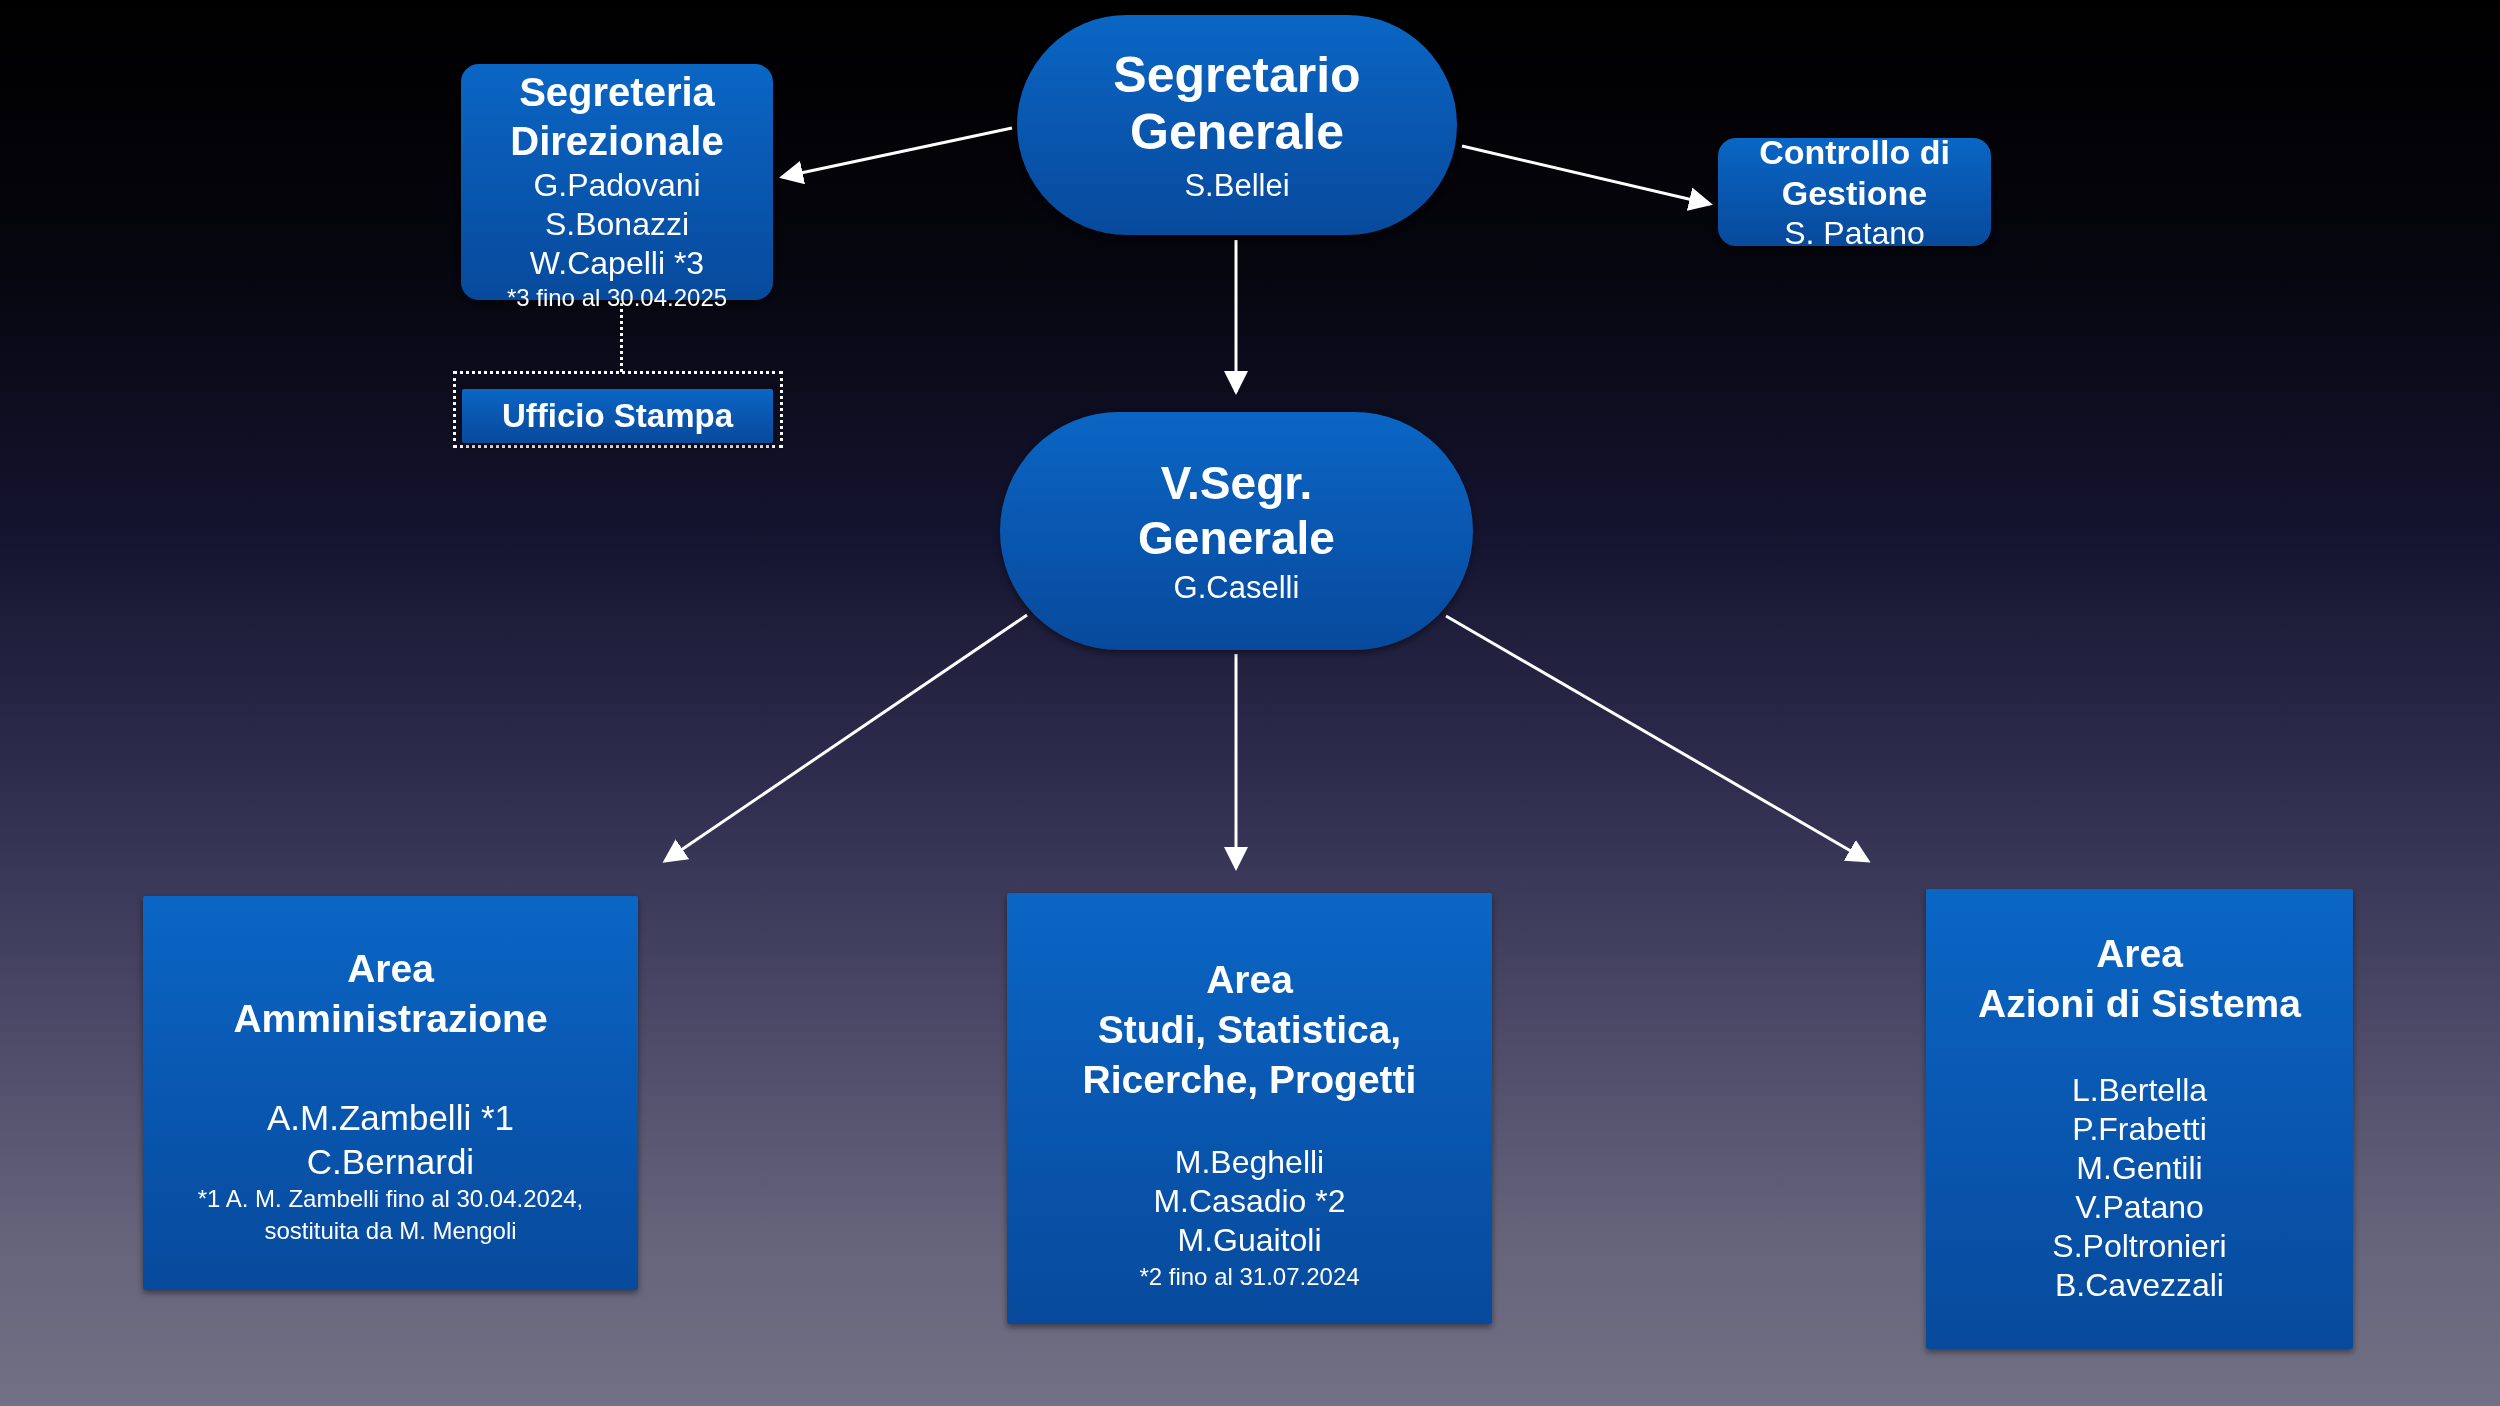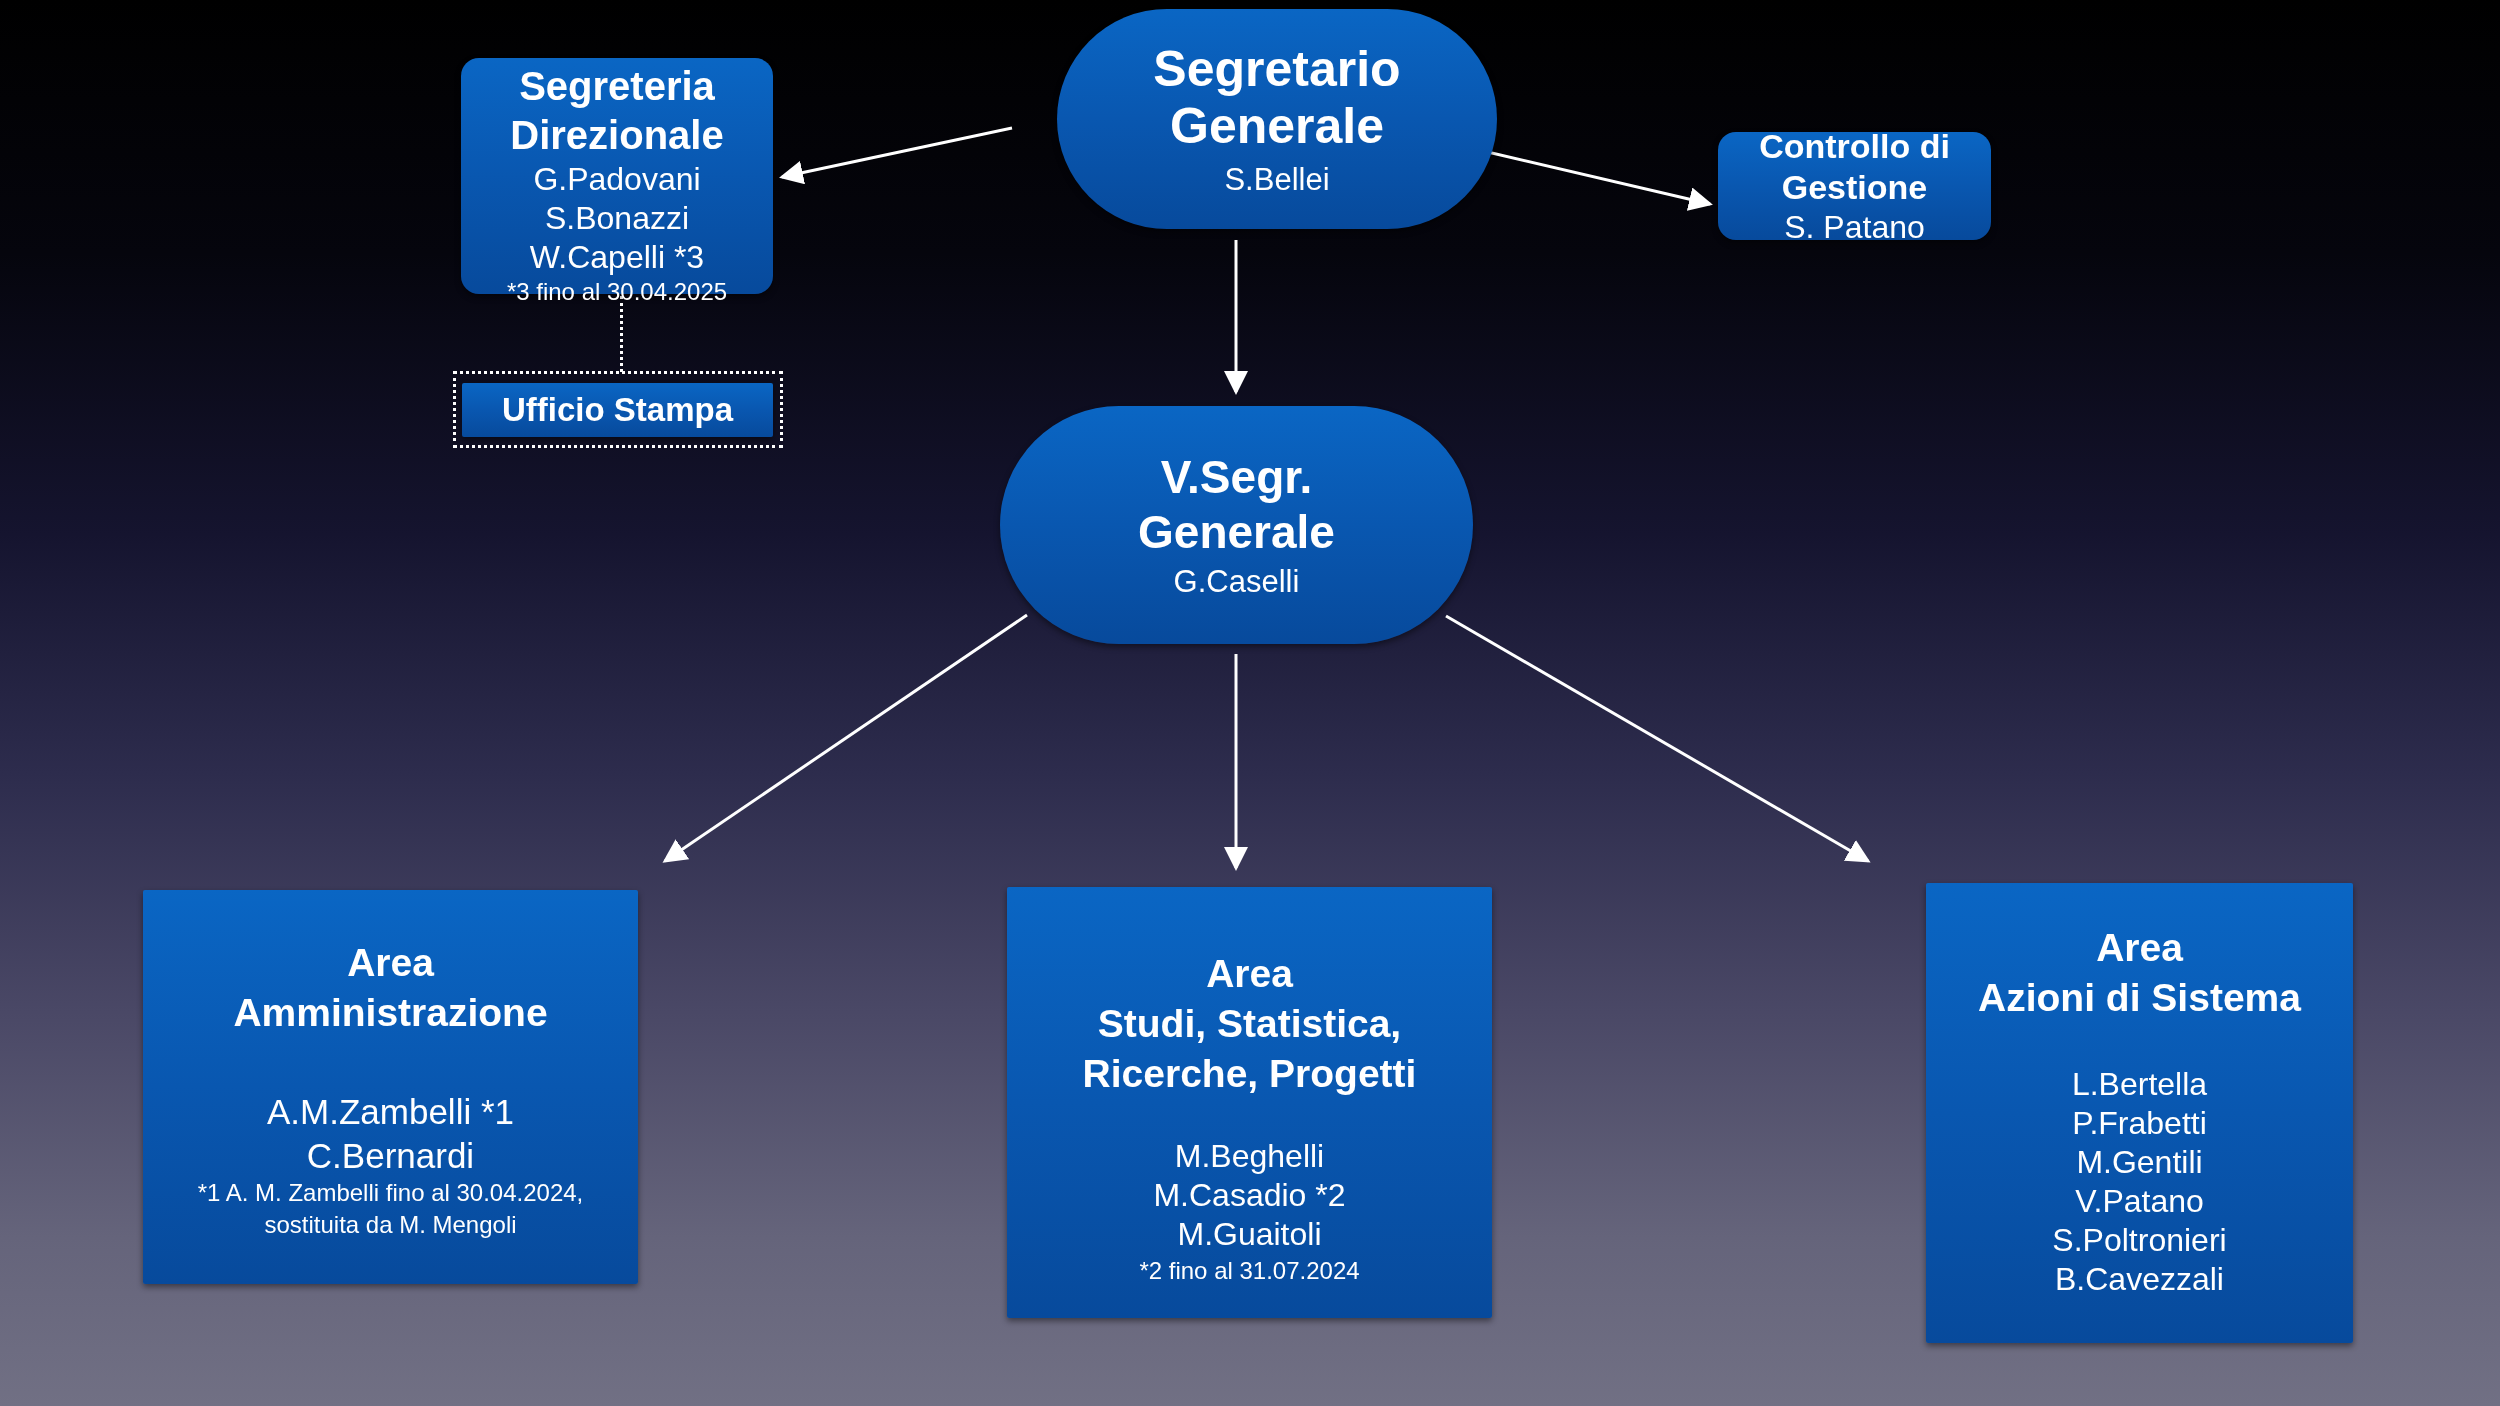--- a/index.html
+++ b/index.html
@@ -6,33 +6,34 @@
   body {
     width: 2500px; height: 1406px; overflow: hidden; position: relative;
     background: linear-gradient(to bottom, #000000 0%, #05050d 18%, #15142f 38%, #2d2c4d 55%, #4a4866 72%, #65647b 88%, #717084 100%);
     font-family: "Liberation Sans", sans-serif;
     color: #ffffff;
   }
   svg.links { position: absolute; left: 0; top: 0; width: 2500px; height: 1406px; pointer-events: none; }
   .node {
     position: absolute; box-sizing: border-box;
     background: linear-gradient(to bottom, #0a66c4 0%, #0957b0 50%, #074a9c 100%);
-    display: flex; flex-direction: column; justify-content: center;
+    display: flex; flex-direction: column; align-items: center; justify-content: center;
     text-align: center; color: #fff;
     box-shadow: 0 3px 6px rgba(0,0,0,0.45);
+    margin-top: 6px;
   }
   .pill { border-radius: 200px; }
   .rounded { border-radius: 18px; }
   .square { border-radius: 2px; }
   .title { font-weight: bold; line-height: 1.15; }
   .title span { display: block; }
   .person { font-weight: normal; }
   .note { font-weight: normal; }
 
-  #n-sg { left: 1057px; top: 9px; width: 440px; height: 220px; }
+  #n-sg { left: 1017px; top: 9px; width: 440px; height: 220px; }
   #n-sg .title { font-size: 50px; }
   #n-sg .person { font-size: 31px; margin-top: 6px; }
 
   #n-sd { left: 461px; top: 58px; width: 312px; height: 236px; justify-content: flex-start; padding-top: 4px; }
   #n-sd .title { font-size: 40px; line-height: 1.22; }
   #n-sd .person { font-size: 32px; line-height: 1.22; }
   #n-sd .note { font-size: 24px; line-height: 1.1; margin-top: 2px; white-space: nowrap; }
 
   #n-us-frame { position: absolute; left: 453px; top: 371px; width: 330px; height: 77px; box-sizing: border-box;
     border: 3px dotted #ffffff; }

